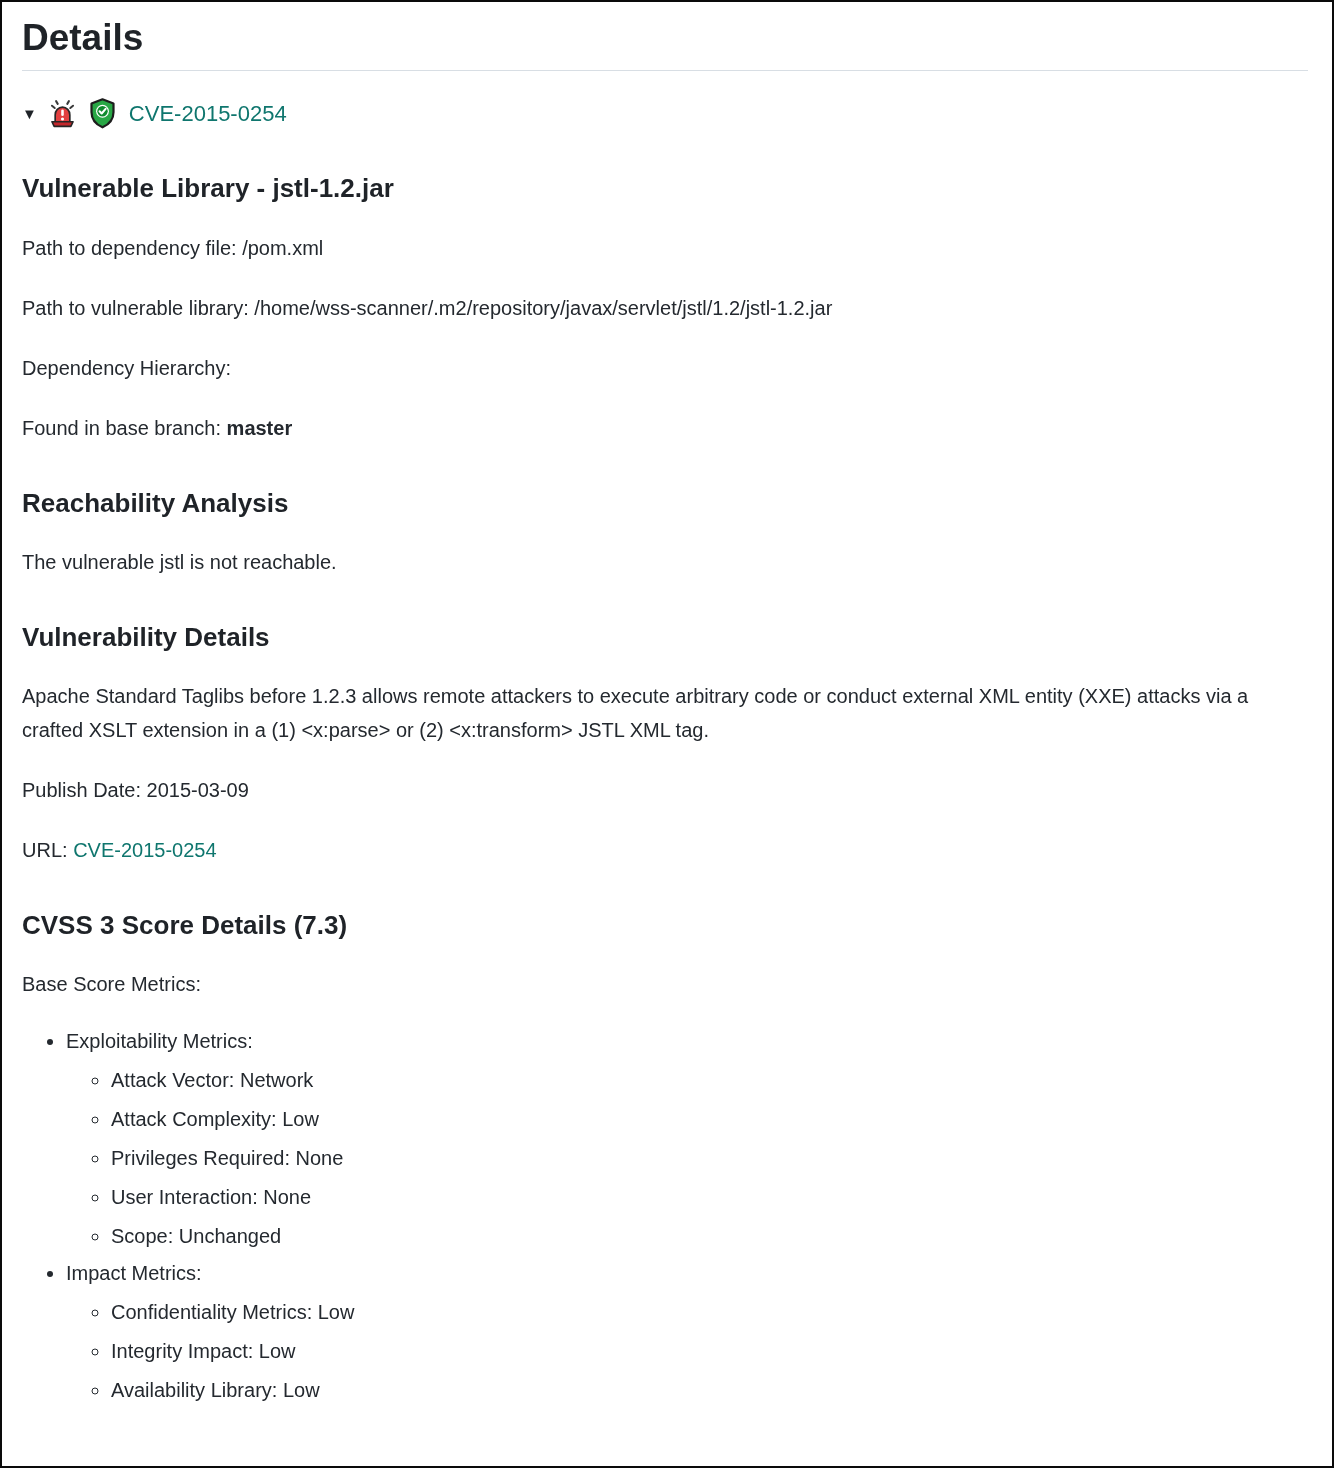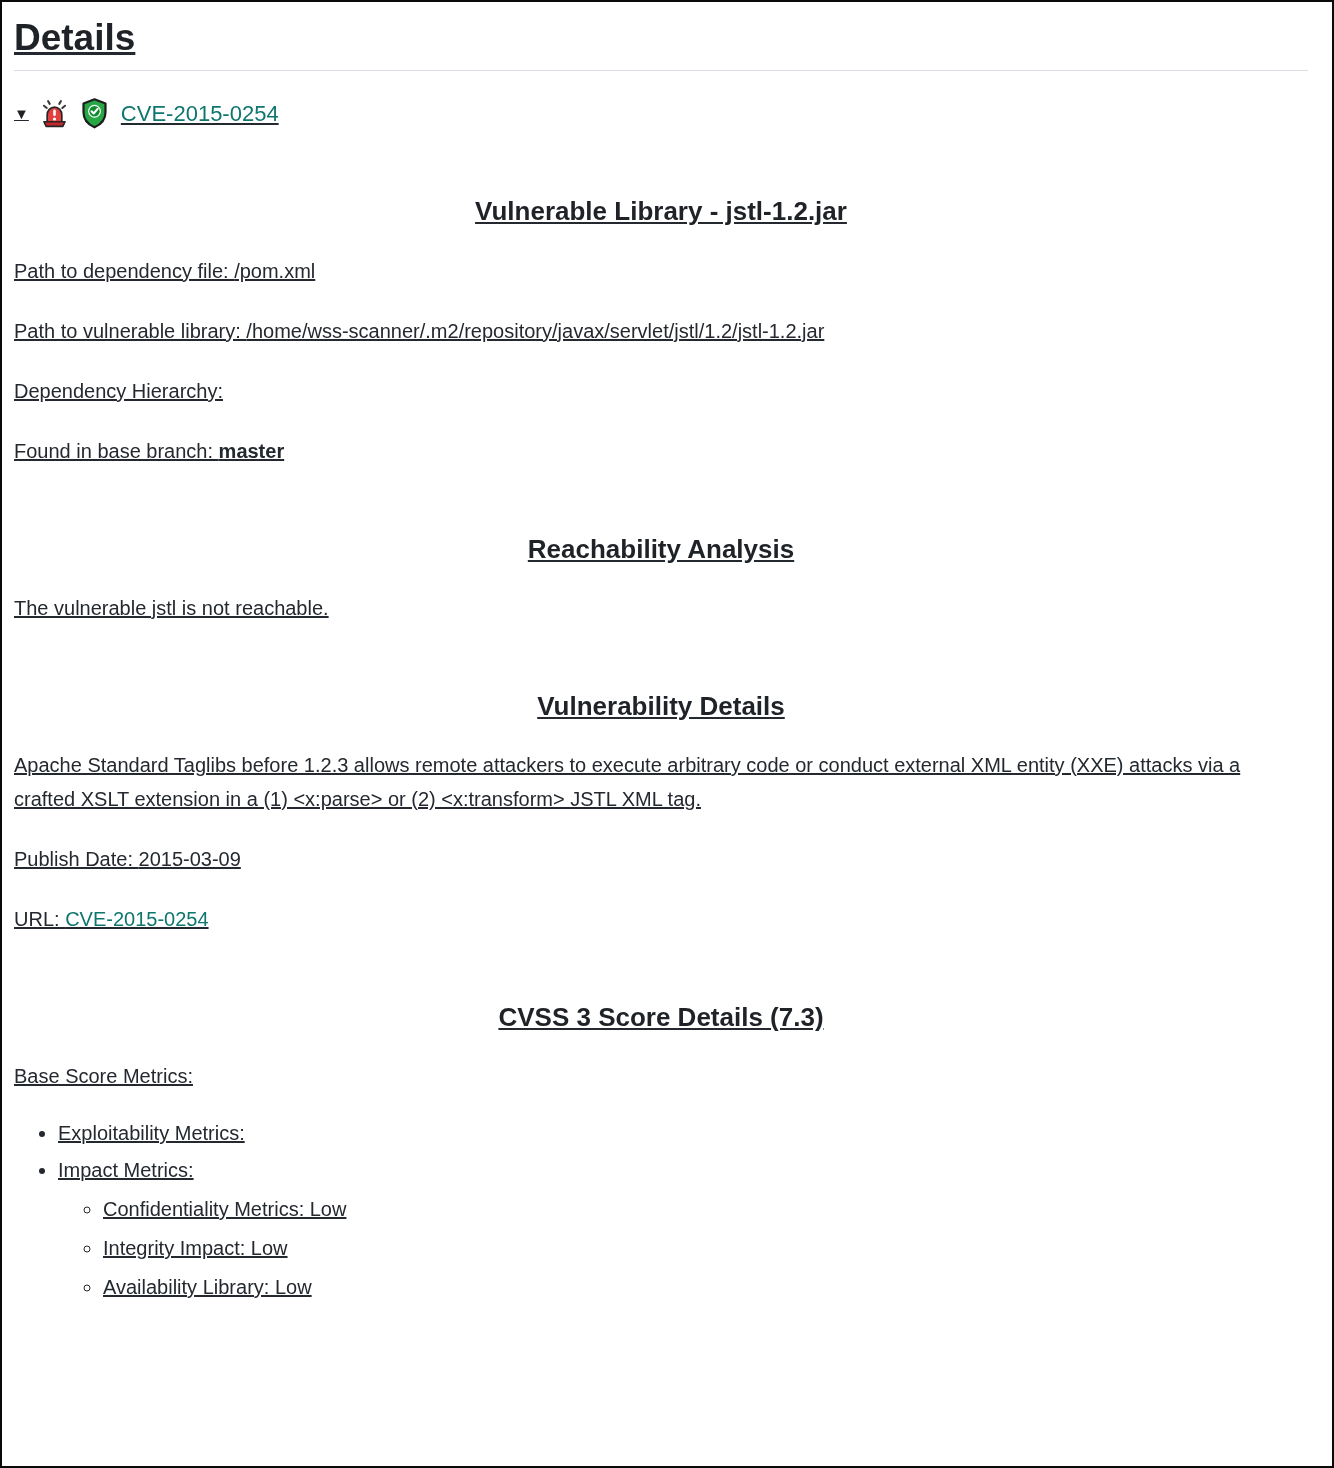--- a/index.html
+++ b/index.html
@@ -5,21 +5,21 @@
   * { box-sizing: border-box; }
   html, body { margin: 0; padding: 0; background: #ffffff; }
   body {
     width: 1334px;
     height: 1468px;
     border: 2px solid #0a0a0a;
     overflow: hidden;
     font-family: "Liberation Sans", sans-serif;
     color: #24292f;
   }
-  .container { padding: 14px 24px 0 12px; text-decoration: underline; }
+  .container { padding: 14px 24px 0 20px; }
 
   h1.page-title {
     font-size: 37px;
     line-height: 1.2;
     font-weight: 700;
     color: #1f2328;
     margin: 0;
     padding-bottom: 10px;
     border-bottom: 1px solid #d8dee4;
   }
@@ -43,22 +43,21 @@
     text-decoration: none;
     cursor: pointer;
   }
   .summary-row .cve-link { font-size: 22px; margin-left: 10px; }
 
   h2.section-heading {
     font-size: 26px;
     line-height: 1.2;
     font-weight: 700;
     color: #1f2328;
-    margin: 66px 0 0 0;
-    text-align: center;
+    margin: 43px 0 0 0;
   }
   p.body-text {
     font-size: 20px;
     line-height: 1.7;
     margin: 26px 0 0 0;
     max-width: 1290px;
   }
   p.body-text strong, li strong { font-weight: 700; }
 
   ul.dep-list {
@@ -150,20 +149,27 @@
 
   <p class="body-text"><span>URL: </span><a class="inline-link">CVE-2015-0254</a></p>
 
   <h2 class="section-heading">CVSS 3 Score Details (7.3)</h2>
 
   <p class="body-text">Base Score Metrics:</p>
 
   <ul class="metrics-list">
     <li>
       <span>Exploitability Metrics:</span>
+      <ul class="metrics-sublist">
+        <li>Attack Vector: Network</li>
+        <li>Attack Complexity: Low</li>
+        <li>Privileges Required: None</li>
+        <li>User Interaction: None</li>
+        <li>Scope: Unchanged</li>
+      </ul>
     </li>
     <li>
       <span>Impact Metrics:</span>
       <ul class="metrics-sublist">
         <li>Confidentiality Metrics: Low</li>
         <li>Integrity Impact: Low</li>
         <li>Availability Library: Low</li>
       </ul>
     </li>
   </ul>

